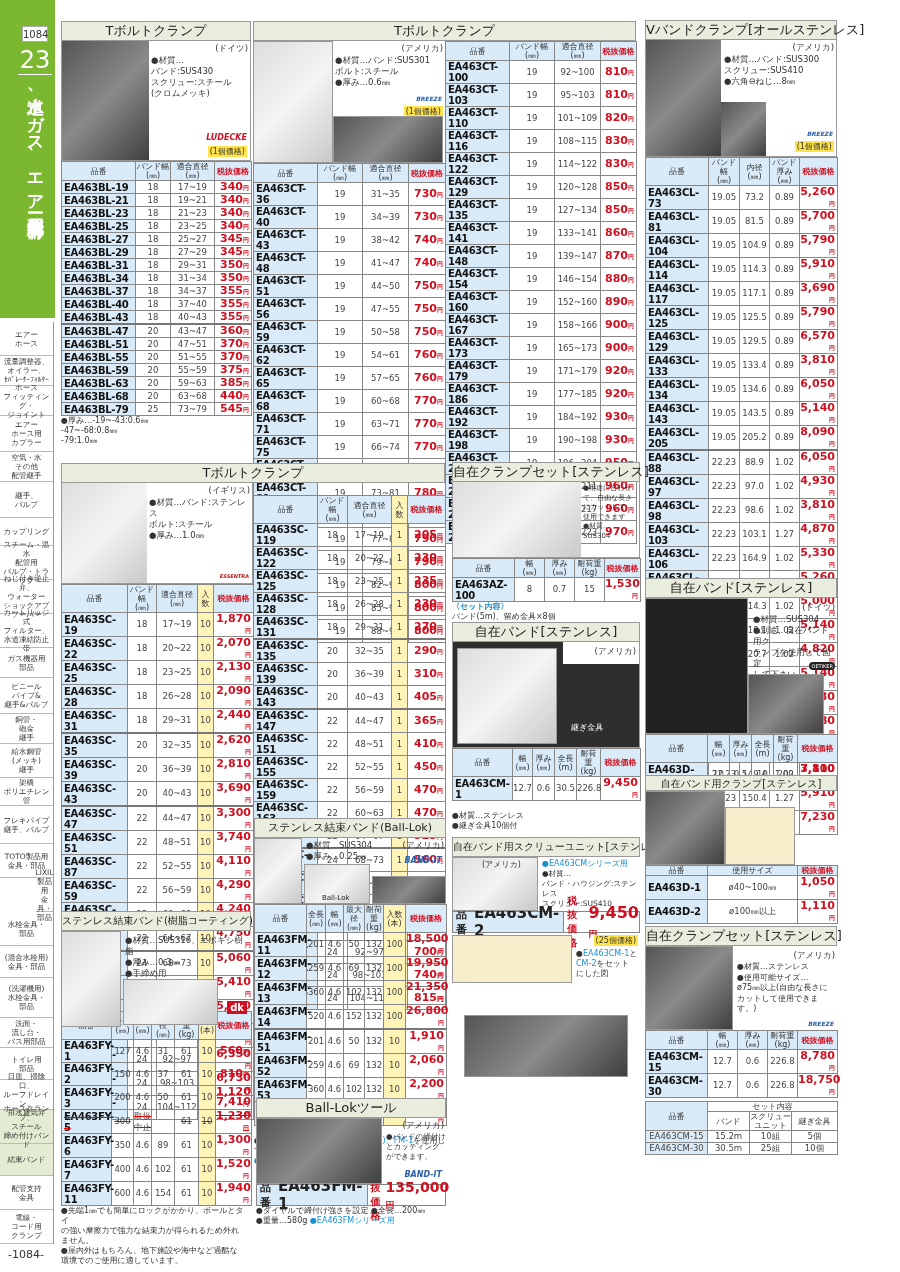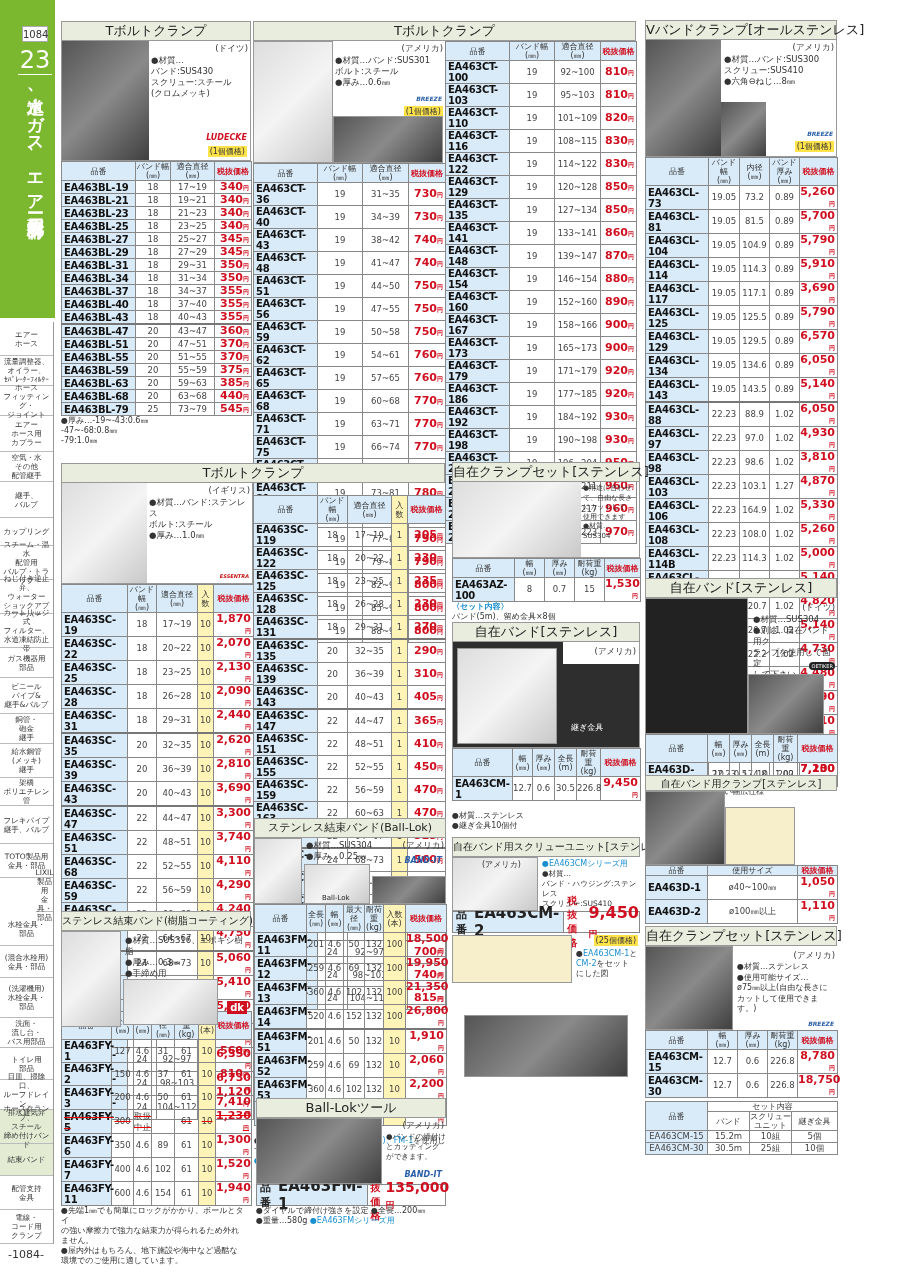--- a/index.html
+++ b/index.html
@@ -654,32 +654,46 @@
           <td class="pr">5,790</td>
         </tr>
         <tr>
           <td class="code">EA463CL-129</td>
           <td>19.05</td>
           <td>129.5</td>
           <td>0.89</td>
           <td class="pr">6,570</td>
         </tr>
         <tr>
+          <td class="code">EA463CL-133</td>
+          <td>19.05</td>
+          <td>133.4</td>
+          <td>0.89</td>
+          <td class="pr">3,810</td>
+        </tr>
+        <tr>
           <td class="code">EA463CL-134</td>
           <td>19.05</td>
           <td>134.6</td>
           <td>0.89</td>
           <td class="pr">6,050</td>
         </tr>
         <tr>
           <td class="code">EA463CL-143</td>
           <td>19.05</td>
           <td>143.5</td>
           <td>0.89</td>
           <td class="pr">5,140</td>
+        </tr>
+        <tr>
+          <td class="code">EA463CL-205</td>
+          <td>19.05</td>
+          <td>205.2</td>
+          <td>0.89</td>
+          <td class="pr">8,090</td>
         </tr>
         <tr class="grp">
           <td class="code">EA463CL-88</td>
           <td>22.23</td>
           <td>88.9</td>
           <td>1.02</td>
           <td class="pr">6,050</td>
         </tr>
         <tr>
           <td class="code">EA463CL-97</td>
@@ -890,21 +904,21 @@
               <td class="pr">3,300</td>
             </tr>
             <tr>
               <td class="code">EA463SC-51</td>
               <td>22</td>
               <td>48~51</td>
               <td class="qty">10</td>
               <td class="pr">3,740</td>
             </tr>
             <tr>
-              <td class="code">EA463SC-68</td>
+              <td class="code">EA463SC-87</td>
               <td>22</td>
               <td>52~55</td>
               <td class="qty">10</td>
               <td class="pr">4,110</td>
             </tr>
             <tr>
               <td class="code">EA463SC-59</td>
               <td>22</td>
               <td>56~59</td>
               <td class="qty">10</td>

